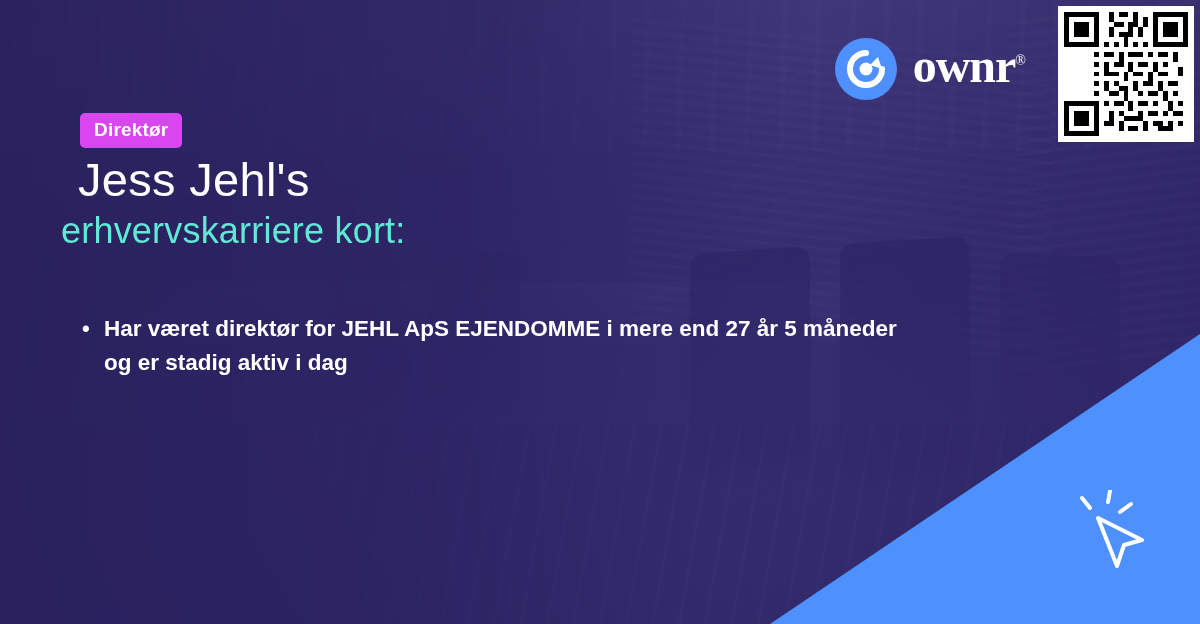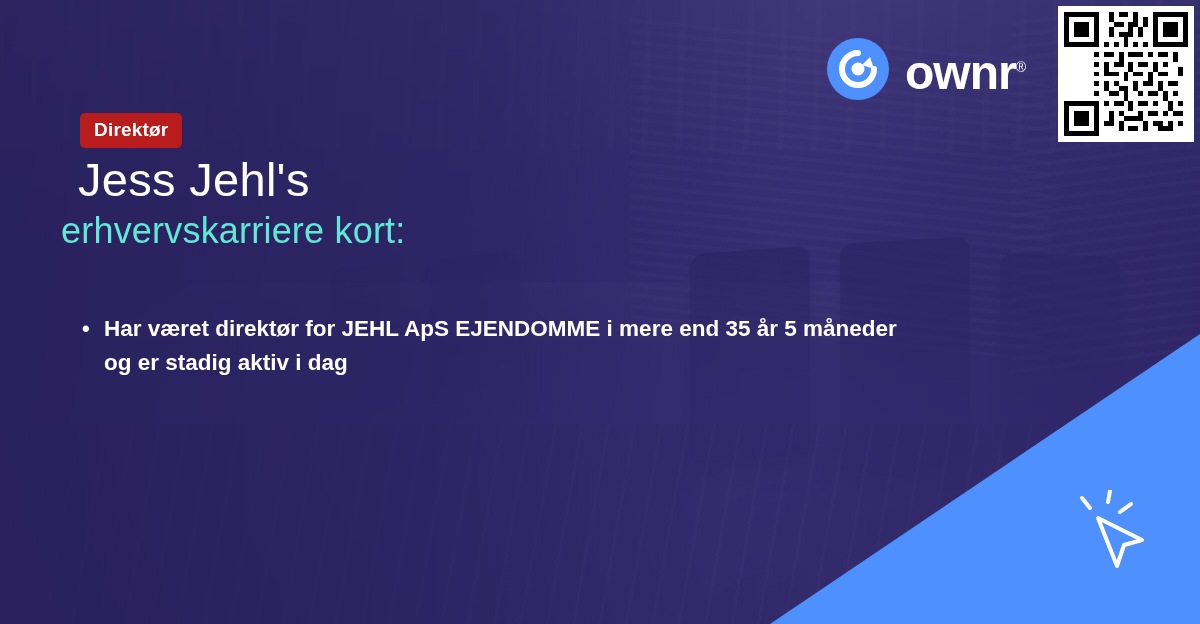--- a/index.html
+++ b/index.html
@@ -93,21 +93,21 @@
   }
   
   #content {
     position: absolute;
     inset: 0;
     padding: 0;
   }
   .badge {
     position: absolute;
     left: 80px; top: 113px;
-    background: #b91c1c;
+    background: #d946ef;
     color: #fff;
     font-size: 19px;
     font-weight: bold;
     padding: 6px 14px 7px;
     border-radius: 5px;
     letter-spacing: .2px;
   }
   .title {
     position: absolute;
     left: 78px; top: 152px;
@@ -143,22 +143,23 @@
     content: "\2022";
     position: absolute;
     left: 4px; top: 0;
     font-size: 22px;
   }
   
   #logo {
     position: absolute;
     right: 175px; top: 38px;
     display: flex;
-    align-items: flex-end;
+    align-items: flex-start;
     gap: 16px;
+    font-family: Liberation Serif, serif;
   }
   #logo .mark {
     width: 62px; height: 62px;
     border-radius: 50%;
     background: #4d90fe;
     display: flex; align-items: center; justify-content: center;
   }
   #logo .wordmark {
     color: #ffffff;
     font-size: 48px;
@@ -208,21 +209,21 @@
   <div id="wedge"></div>
 
   <div id="content">
 
     <div class="badge">Direktør</div>
 
     <div class="title">Jess Jehl's</div>
     <div class="subtitle">erhvervskarriere kort:</div>
 
     <ul class="bullets">
-      <li>Har været direktør for JEHL ApS EJENDOMME i mere end 35 år 5 måneder og er stadig aktiv i dag</li>
+      <li>Har været direktør for JEHL ApS EJENDOMME i mere end 27 år 5 måneder og er stadig aktiv i dag</li>
     </ul>
 
     <div id="logo">
       <span class="mark">
         <svg width="44" height="44" viewBox="0 0 44 44" aria-hidden="true">
           <path d="M22 6a16 16 0 1 0 16 16" fill="none" stroke="#ffffff" stroke-width="6" stroke-linecap="round"></path>
           <circle cx="22" cy="22" r="6.5" fill="#ffffff"></circle>
           <path d="M34 10l4 12-12-4z" fill="#ffffff"></path>
         </svg>
       </span>

